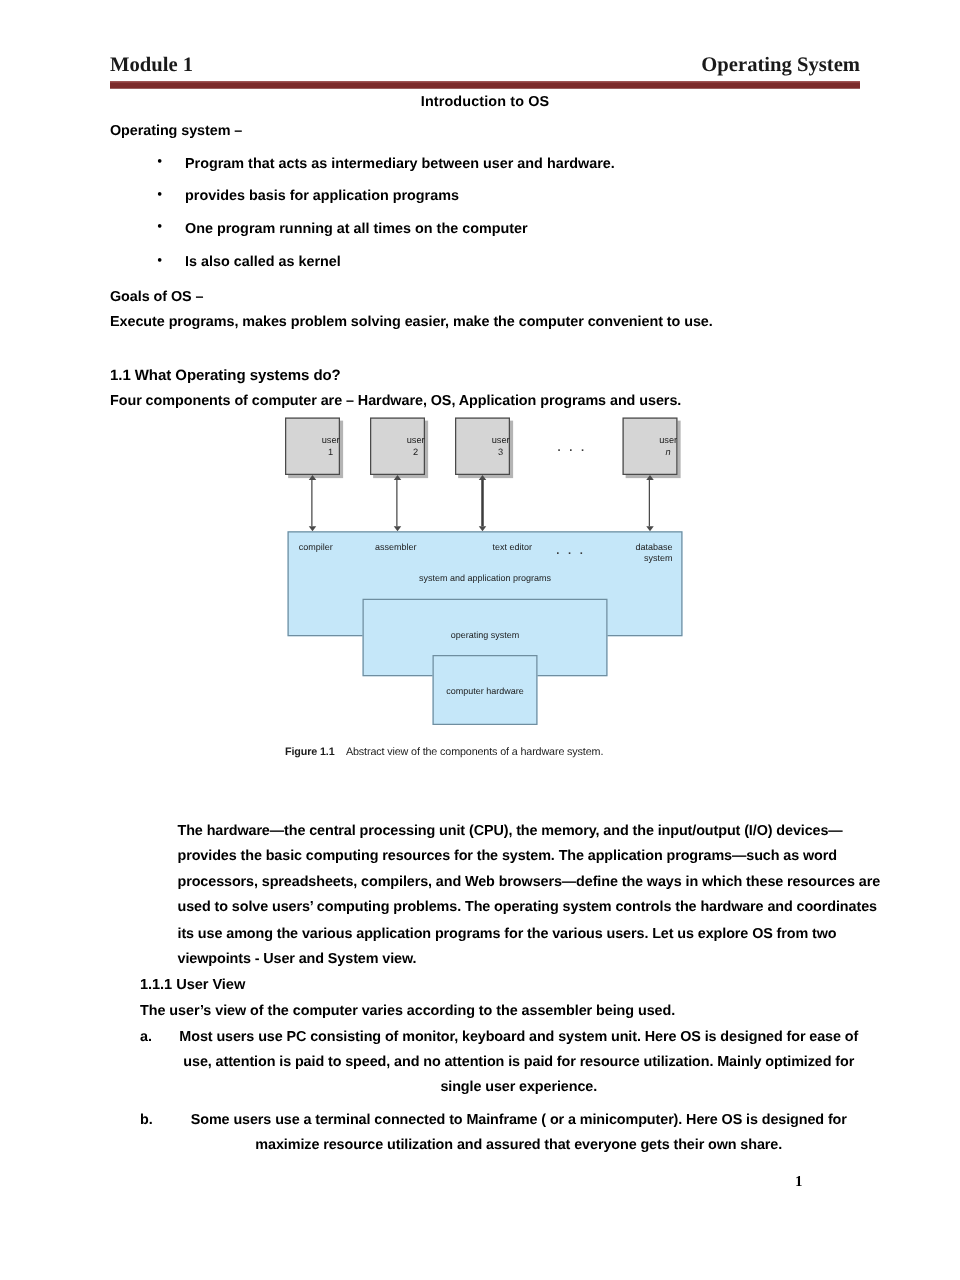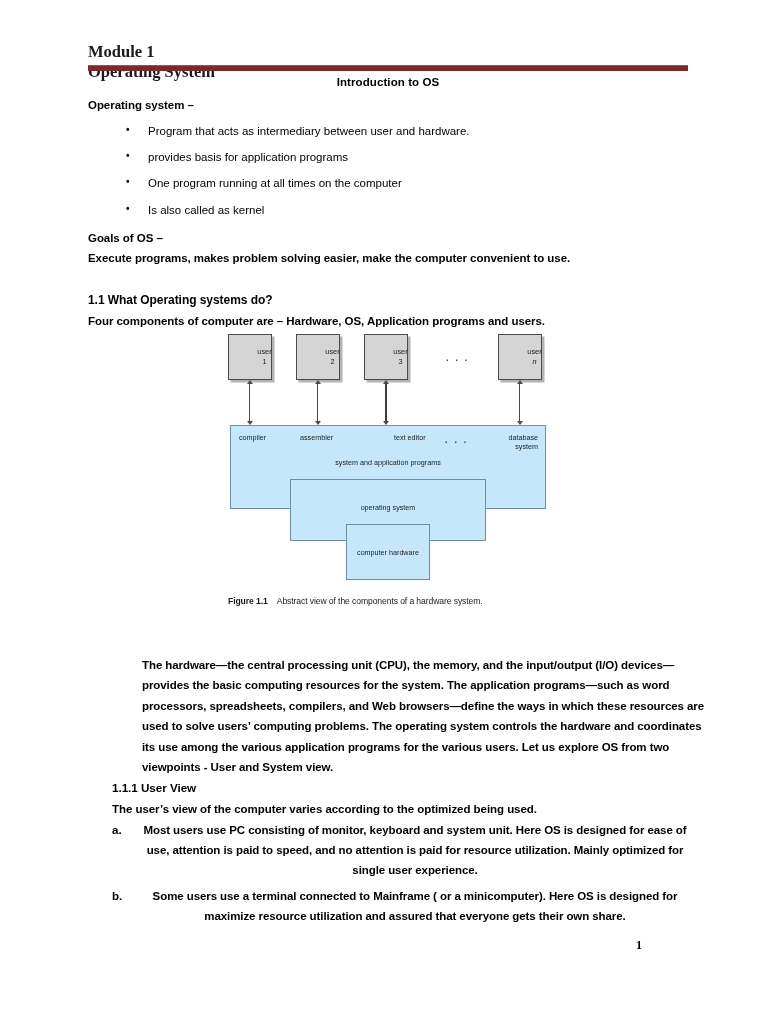--- a/index.html
+++ b/index.html
@@ -29,21 +29,20 @@
     left: 88px;
     top: 42px;
     width: 600px;
     display: flex;
     justify-content: space-between;
     align-items: baseline;
     font-family: "Liberation Serif", serif;
     font-weight: bold;
     font-size: 16.5px;
     color: #1a1a1a;
-    flex-direction: column;
   }
   .header-rule {
     position: absolute;
     left: 88px;
     top: 65px;
     width: 600px;
     height: 5px;
     background: #7b2a2a;
     border-top: 1px solid #a05050;
   }
@@ -82,21 +81,21 @@
   .bullet-mark {
     width: 36px;
     flex: 0 0 36px;
     font-weight: bold;
     font-size: 10px;
     line-height: 1.45;
     padding-left: 14px;
     box-sizing: border-box;
   }
   .bullet-text {
-    font-weight: normal;
+    font-weight: bold;
     line-height: 1.45;
   }
 
   #goals-label { left: 88px; top: 229px; font-weight: bold; }
   #goals-text  { left: 88px; top: 249px; font-weight: bold; width: 600px; }
 
   #sec11-head  { left: 88px; top: 291px; font-weight: bold; font-size: 12px; }
   #sec11-text  { left: 88px; top: 312px; font-weight: bold; width: 600px; }
 
   
@@ -339,21 +338,21 @@
   </div>
 
   <div class="caption">
     <span class="cap-num">Figure 1.1</span>
     &nbsp;&nbsp;&nbsp;<span>Abstract view of the components of a hardware system.</span>
   </div>
 
   <div id="para-main">The hardware—the central processing unit (CPU), the memory, and the input/output (I/O) devices—provides the basic computing resources for the system. The application programs—such as word processors, spreadsheets, compilers, and Web browsers—define the ways in which these resources are used to solve users’ computing problems. The operating system controls the hardware and coordinates its use among the various application programs for the various users. Let us explore OS from two viewpoints - User and System view.</div>
 
   <div class="txt" id="sec111-head">1.1.1 User View</div>
-  <div class="txt" id="sec111-text">The user’s view of the computer varies according to the optimized being used.</div>
+  <div class="txt" id="sec111-text">The user’s view of the computer varies according to the assembler being used.</div>
 
   <div class="alpha-list">
     <div class="alpha-row">
       <span class="alpha-mark">a.</span>
       <span class="alpha-text">Most users use PC consisting of monitor, keyboard and system unit. Here OS is designed for ease of use, attention is paid to speed, and no attention is paid for resource utilization. Mainly optimized for single user experience.</span>
     </div>
     <div class="alpha-row">
       <span class="alpha-mark">b.</span>
       <span class="alpha-text">Some users use a terminal connected to Mainframe ( or a minicomputer). Here OS is designed for maximize resource utilization and assured that everyone gets their own share.</span>
     </div>

